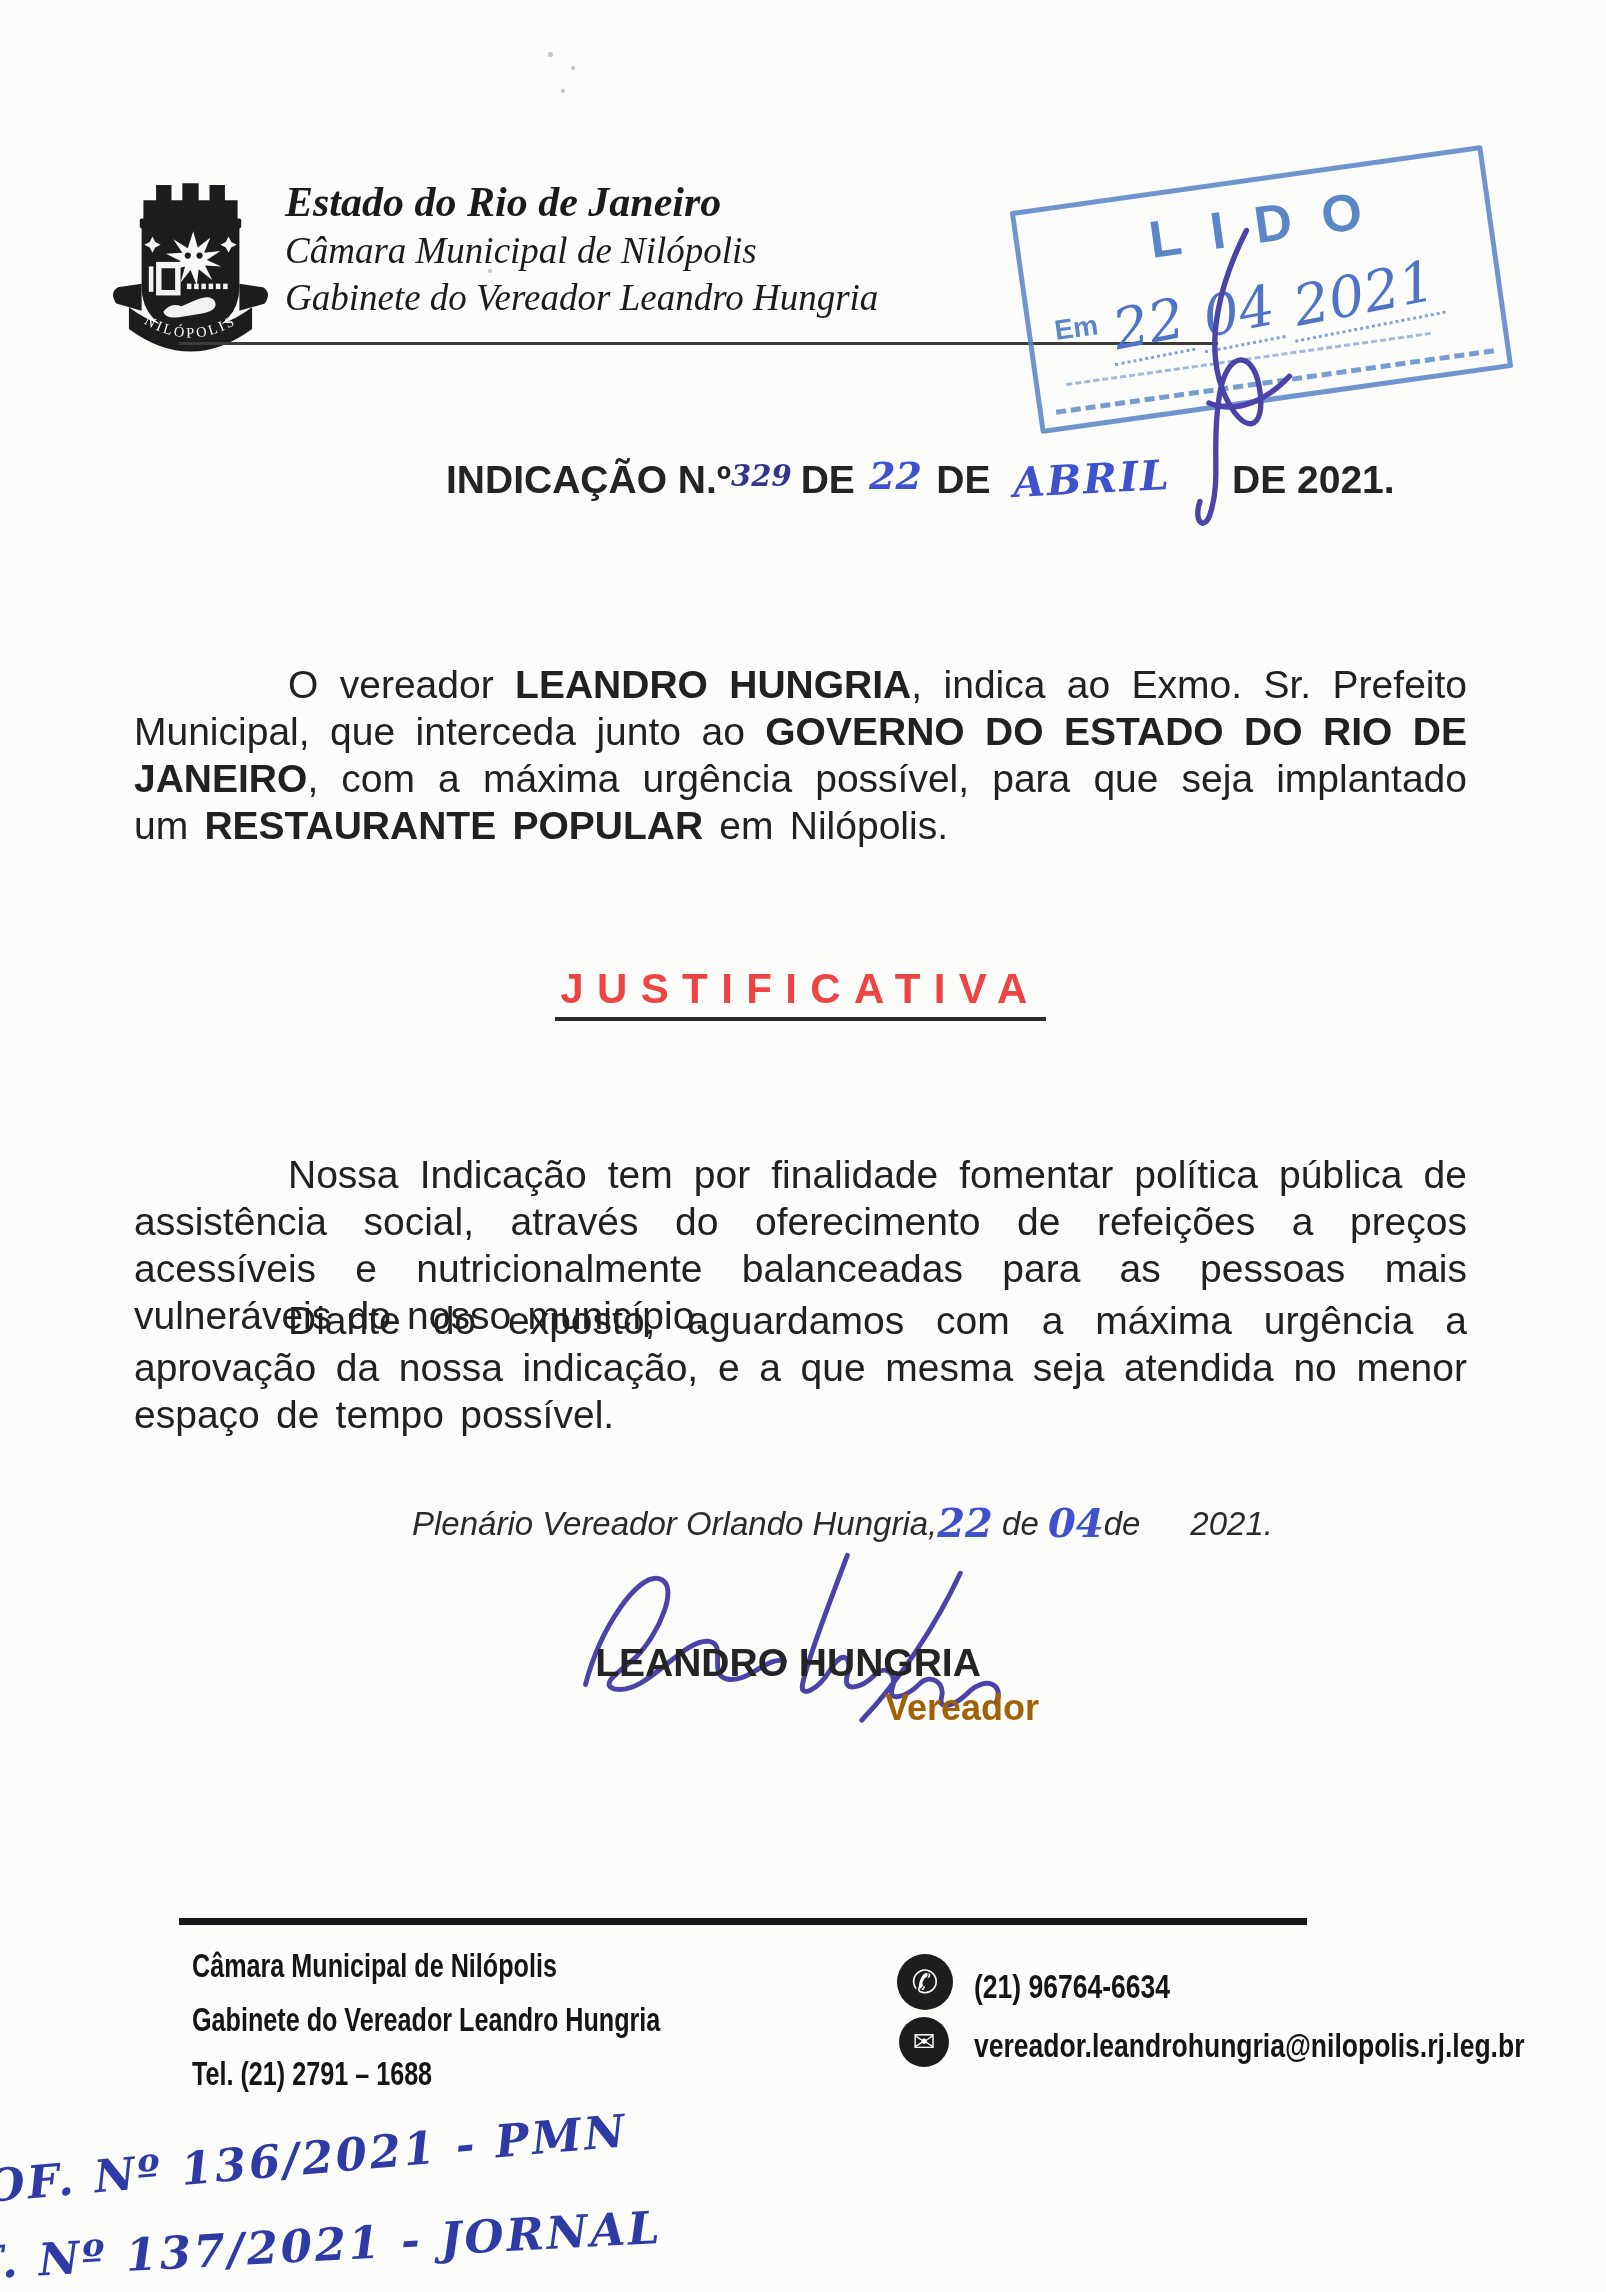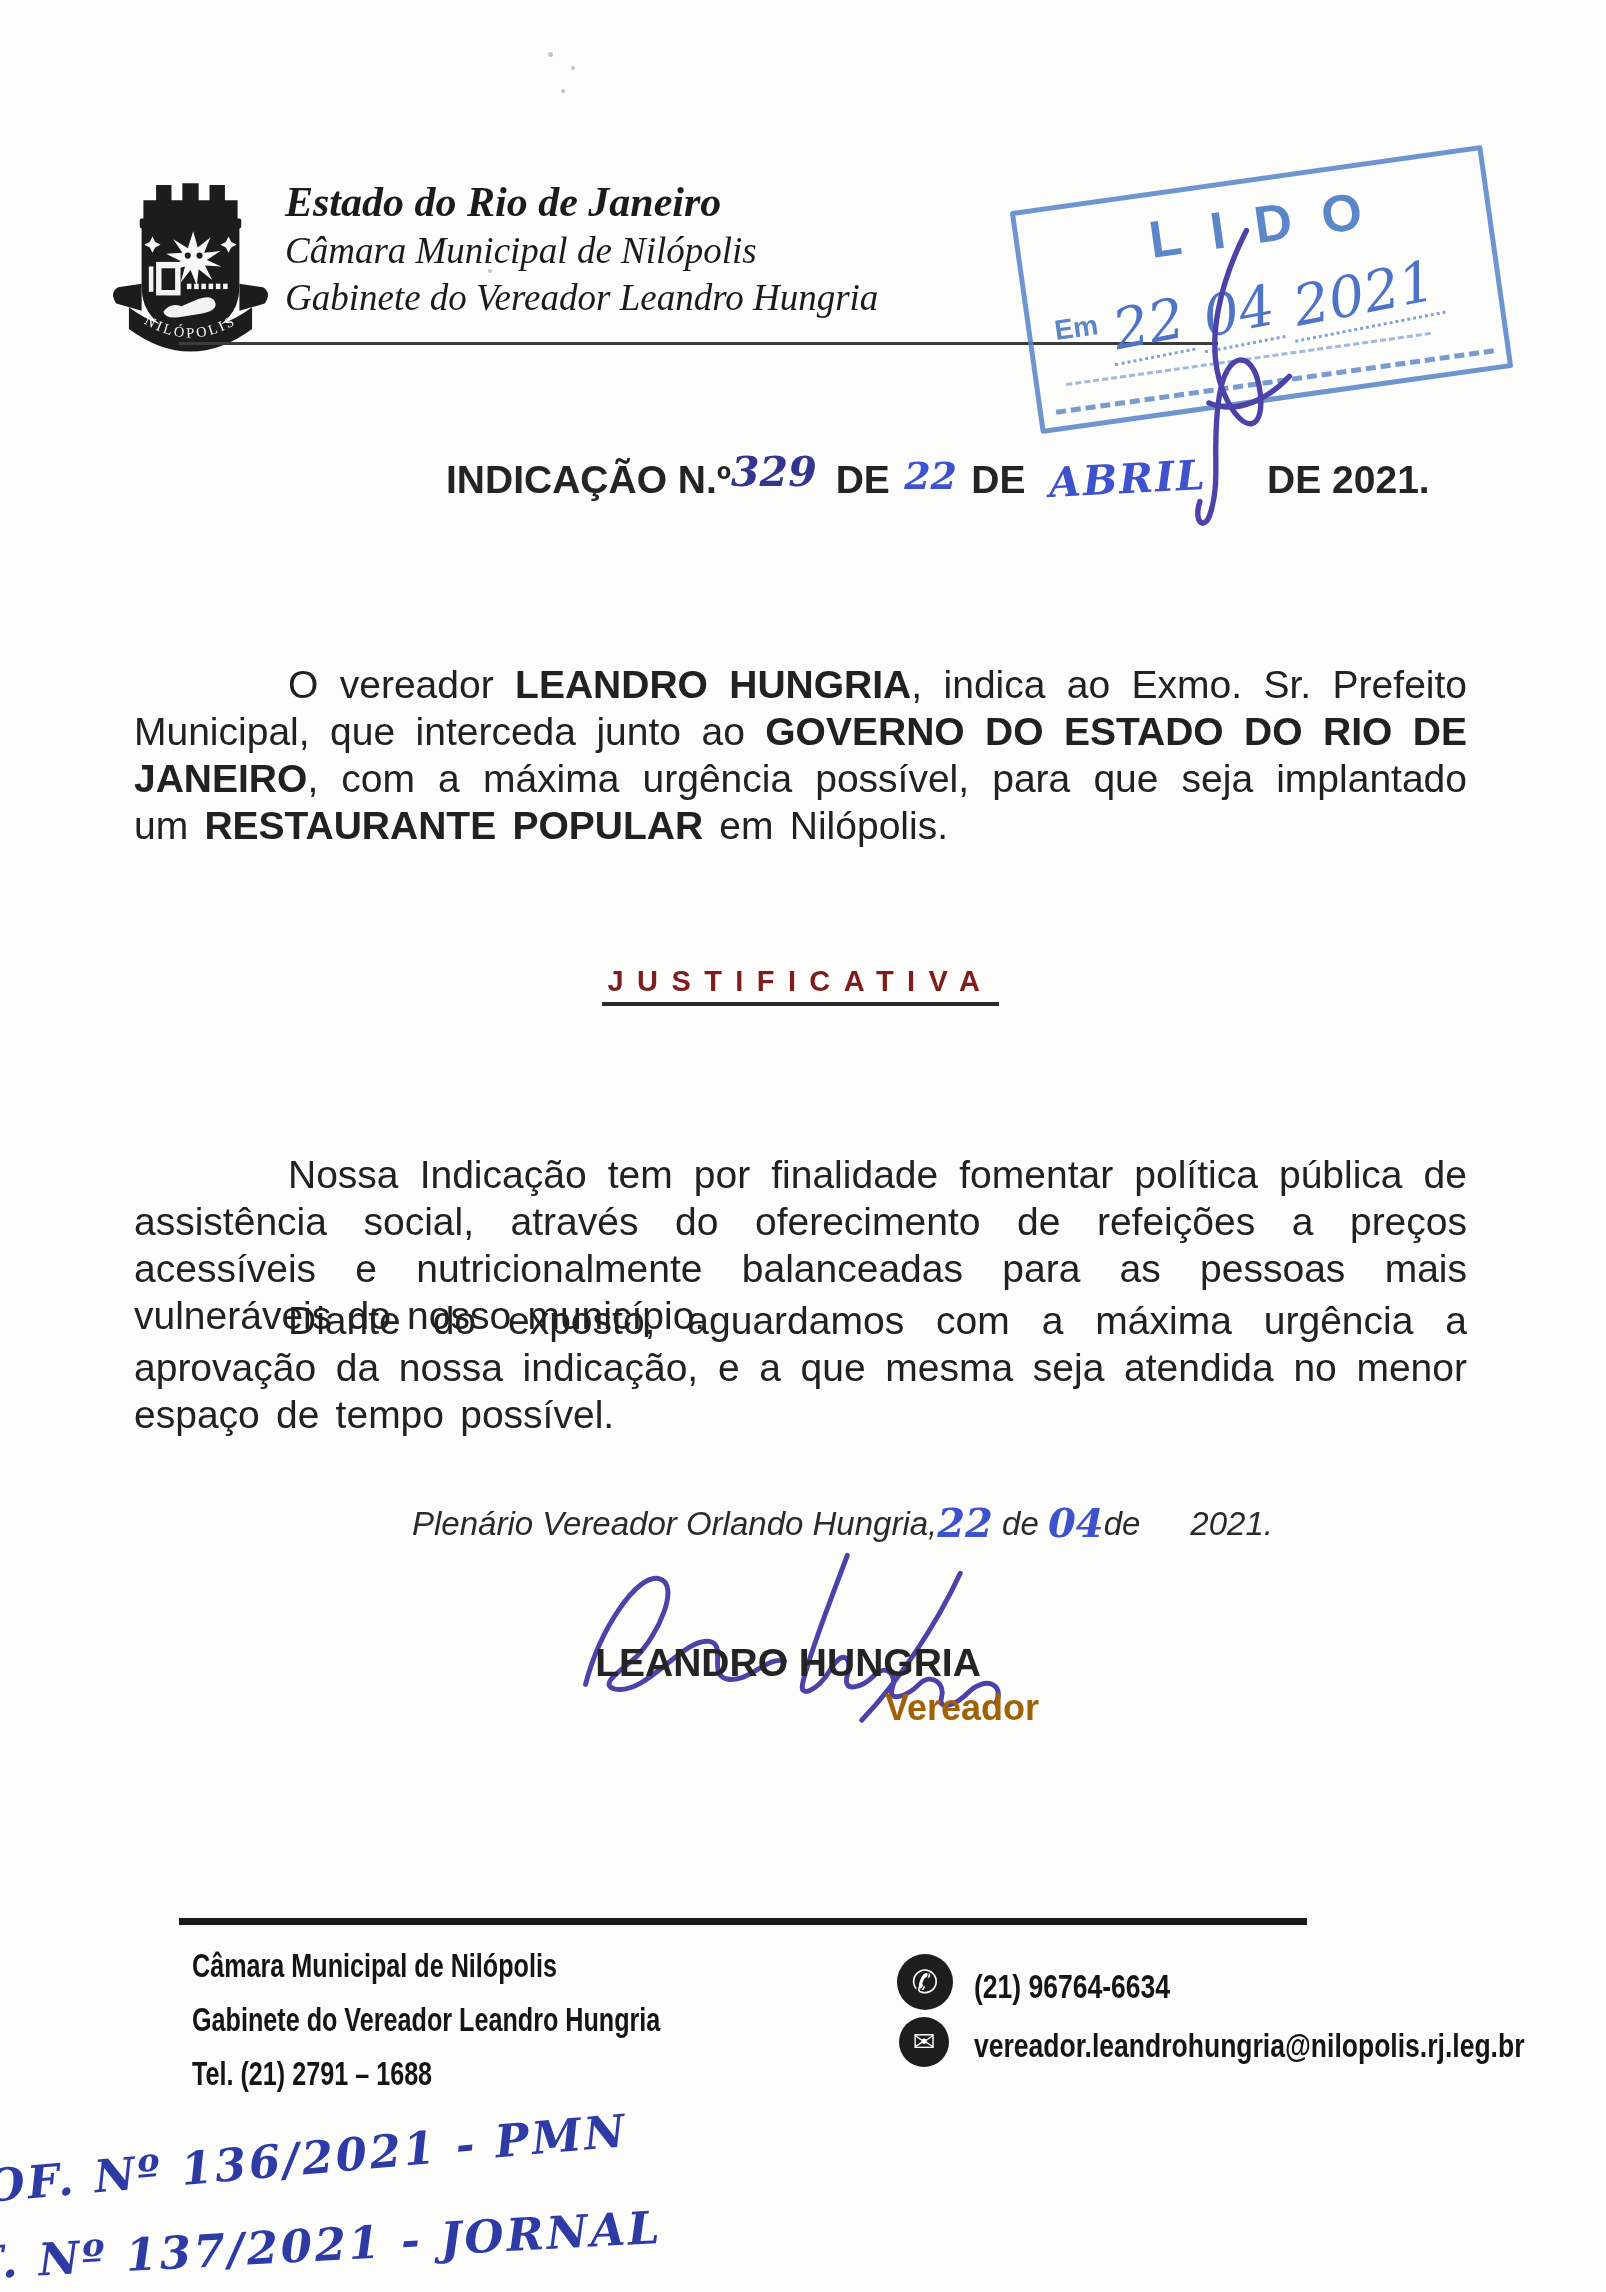--- a/index.html
+++ b/index.html
@@ -38,35 +38,35 @@
     font-family:"DejaVu Serif",serif;font-style:italic;
     font-size:56px;color:#4f74c7;
     border-bottom:3.6px dotted rgba(91,134,200,.75);
     padding:0 5.4px;margin-left:9px;display:inline-block;transform:rotate(-3deg);
   }
   .stamp-dash{position:absolute;left:12.5px;right:12.5px;bottom:12.5px;border-top:5.4px dashed rgba(86,130,198,.8);}
   .stamp-dash2{position:absolute;left:27px;right:72px;bottom:39px;border-top:3.6px dashed rgba(86,130,198,.55);}
   .sig-over-stamp{position:absolute;left:1157px;top:226px;width:161px;height:313px;}
   
   .title{position:absolute;left:446px;top:455px;white-space:nowrap;font-weight:bold;font-size:39px;color:#242424;}
-  .title .hw-num{font-family:"DejaVu Serif",serif;font-style:italic;font-weight:bold;font-size:41px;color:#33368f;position:relative;top:-7.2px;margin:0 19px 0 0;}
+  .title .hw-num{font-family:"DejaVu Serif",serif;font-style:italic;font-weight:bold;font-size:29px;color:#33368f;position:relative;top:-7.2px;margin:0 9px 0 0;}
   .title .hw-day{font-family:"DejaVu Serif",serif;font-style:italic;font-weight:bold;font-size:38px;color:#3d52cc;margin:0 14.3px;position:relative;top:-3.6px;}
   .title .hw-month{font-family:"DejaVu Serif",serif;font-style:italic;font-weight:bold;font-size:41px;color:#3d52cc;margin:0 23px;letter-spacing:1.8px;display:inline-block;transform:rotate(-3deg);}
   .title .gap{margin-left:38px;}
   
   .para{
     position:absolute;left:134px;width:1333px;
     font-size:39px;line-height:47px;text-align:justify;
     word-spacing:5.4px;color:#212121;margin:0;
   }
   .para.indent{text-indent:154px;}
   .just-wrap{position:absolute;left:134px;width:1333px;top:965px;text-align:center;}
   .just-head{
-    display:inline-block;font-weight:bold;font-size:29px;letter-spacing:13.4px;
-    border-bottom:4.5px solid #2a2a2a;padding:0 5.4px 3.6px 5.4px;color:#7f1d1d;
+    display:inline-block;font-weight:bold;font-size:42px;letter-spacing:13.4px;
+    border-bottom:4.5px solid #2a2a2a;padding:0 5.4px 3.6px 5.4px;color:#ef4444;
   }
   
   .plenary{position:absolute;left:412px;top:1497px;white-space:nowrap;font-style:italic;font-size:33px;color:#2a2a2a;}
   .plenary .hw{font-family:"DejaVu Serif",serif;font-size:40px;color:#3d52cc;font-weight:bold;position:relative;top:1.8px;}
   .plenary .yr{margin-left:50px;}
   
   .sig-main{position:absolute;left:573px;top:1548px;width:502px;height:184px;}
   .sig-name{position:absolute;left:537px;width:502px;top:1641px;text-align:center;font-weight:bold;font-size:39px;color:#242424;}
   .sig-role{position:absolute;left:537px;width:502px;top:1687px;text-align:right;font-weight:bold;font-size:36px;color:#a16207;}
   

